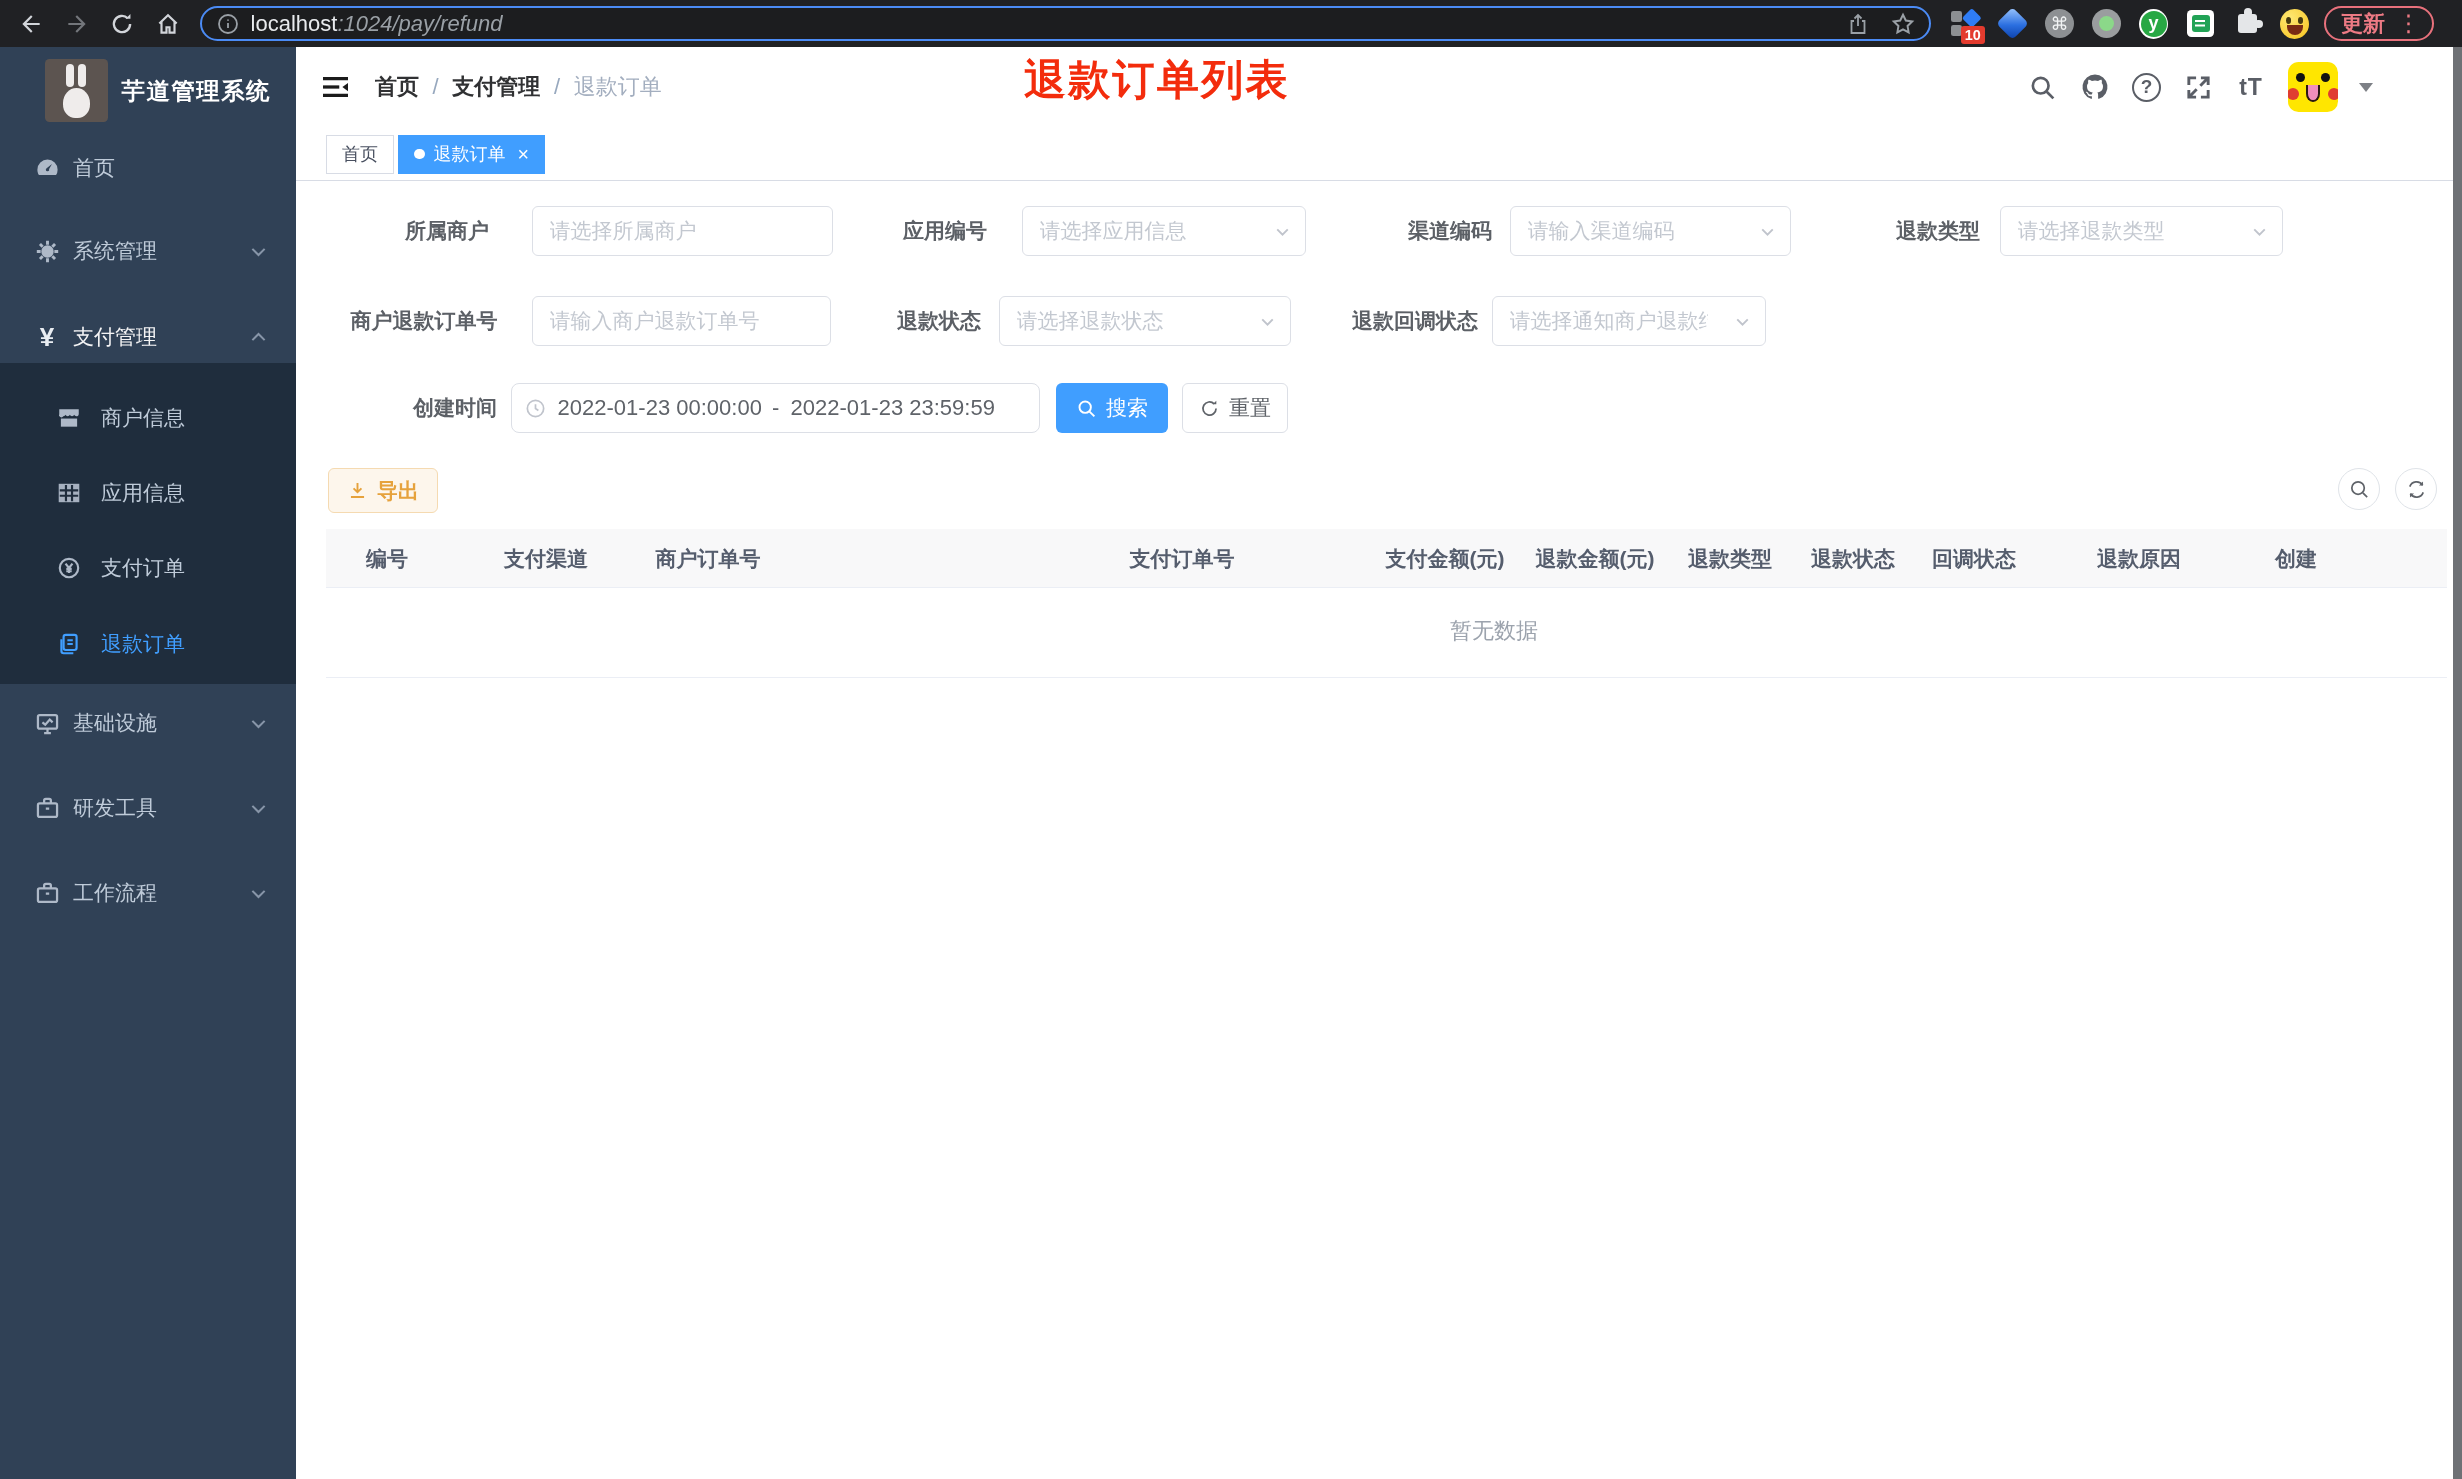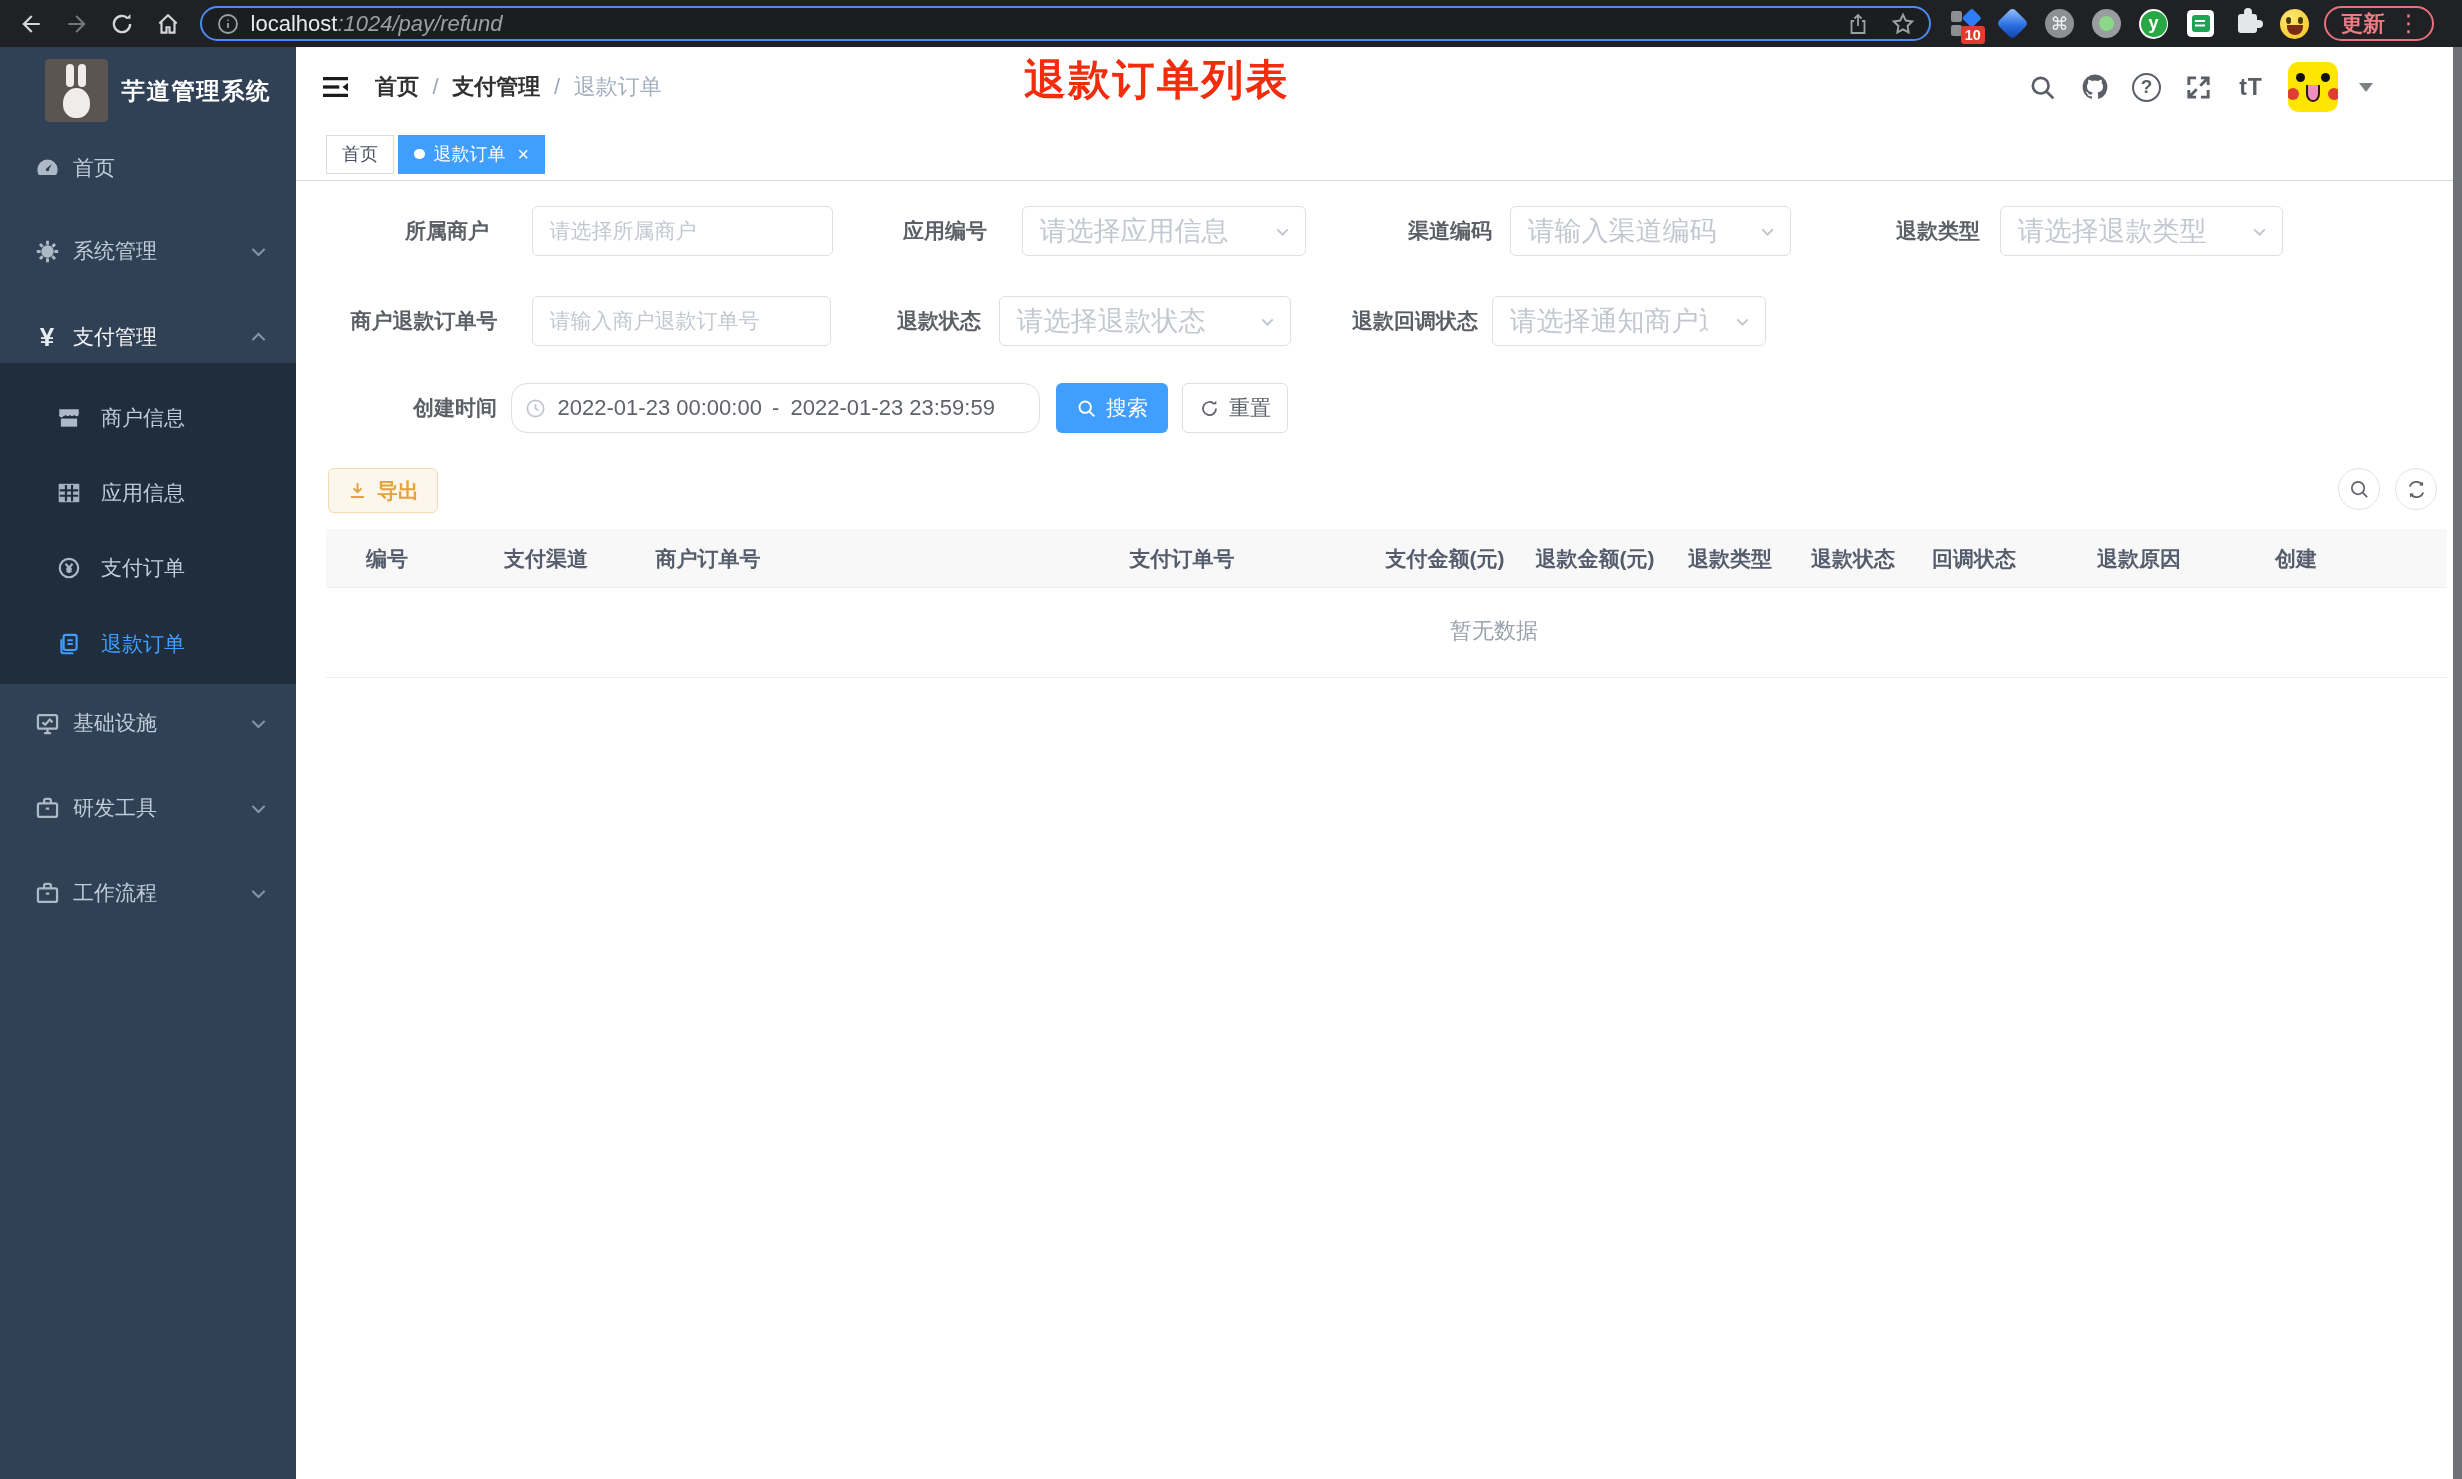--- a/index.html
+++ b/index.html
@@ -85,23 +85,23 @@
   #tab-home { left:30px; }
   #tab-refund { left:102px; background:#409eff; border-color:#409eff; color:#fff; gap:9px; }
   #tab-refund .dot { width:10.6px; height:10.6px; border-radius:50%; background:#fff; }
   #tab-refund .close { font-size:19.7px; margin-left:3px; }
 
   
   .flabel { position:absolute; font-size:21px; font-weight:700; color:#5c6066; text-align:right; line-height:50px; height:50px; white-space:nowrap; }
   .finput { position:absolute; height:50px; border:1.5px solid #dcdfe6; border-radius:6px; background:#fff; font-size:21px; color:#606266; padding:0 16.6px; font-family:"Liberation Sans",sans-serif;margin-left:24px; }
   .finput::placeholder { color:#c3c8d0; }
   .fselect { position:absolute; height:50px; border:1.5px solid #dcdfe6; border-radius:6px; background:#fff; display:flex; align-items:center; padding:0 39px 0 16.6px; cursor:pointer; }
-  .fselect .ph { font-size:27px; color:#c3c8d0; white-space:nowrap; overflow:hidden; }
+  .fselect .ph { font-size:21px; color:#c3c8d0; white-space:nowrap; overflow:hidden; }
   .fselect .chevd { position:absolute; right:12px; color:#c0c4cc; }
-  #daterange { position:absolute; left:215px; top:336px; width:529px; height:50px; border:1.5px solid #dcdfe6; border-radius:16px; display:flex; align-items:center; padding:0 12px; }
+  #daterange { position:absolute; left:215px; top:336px; width:529px; height:50px; border:1.5px solid #dcdfe6; border-radius:8px; display:flex; align-items:center; padding:0 12px; }
   #daterange .dval { font-size:22px; color:#5f6369; white-space:nowrap; overflow:hidden; width:203px; }
   #daterange .dsep { font-size:22px; color:#5f6369; width:30px; text-align:center; flex:0 0 auto; }
   .btn { position:absolute; height:50px; border-radius:6px; display:flex; align-items:center; justify-content:center; gap:9px; font-size:21px; cursor:pointer; border:1.5px solid transparent; }
   #btn-search { left:760px; top:336px; width:112px; background:#409eff; color:#fff; }
   #btn-reset { left:886px; top:336px; width:106px; background:#fff; border-color:#dcdfe6; color:#5f6369; }
   #btn-export { left:32px; top:421px; width:110px; height:45px; background:#fdf6ec; border-color:#f5dab1; color:#e6a23c; font-weight:600; }
   .circle-btn { position:absolute; width:42px; height:42px; border:1.5px solid #dfe3e8; border-radius:50%; background:#fff; display:flex; align-items:center; justify-content:center; color:#5f6369; cursor:pointer; }
   #cb-search { left:2042px; top:421px; }
   #cb-refresh { left:2099px; top:421px; }
 

